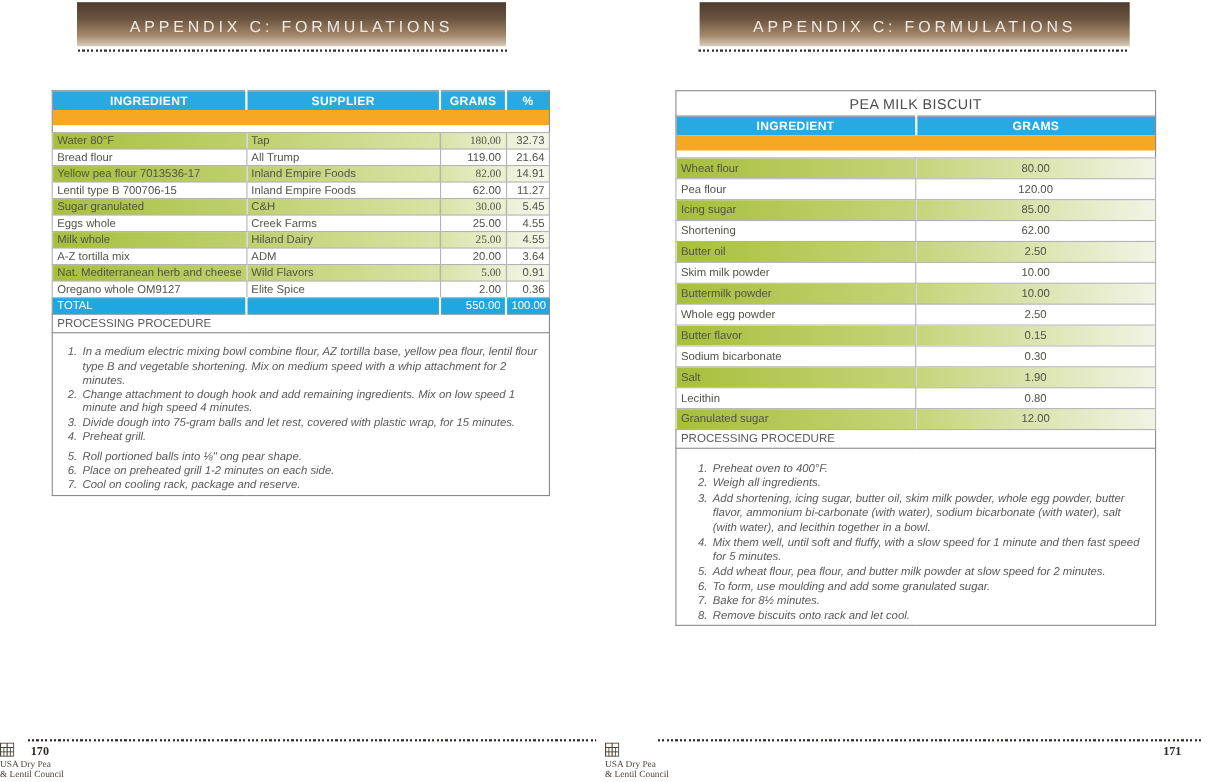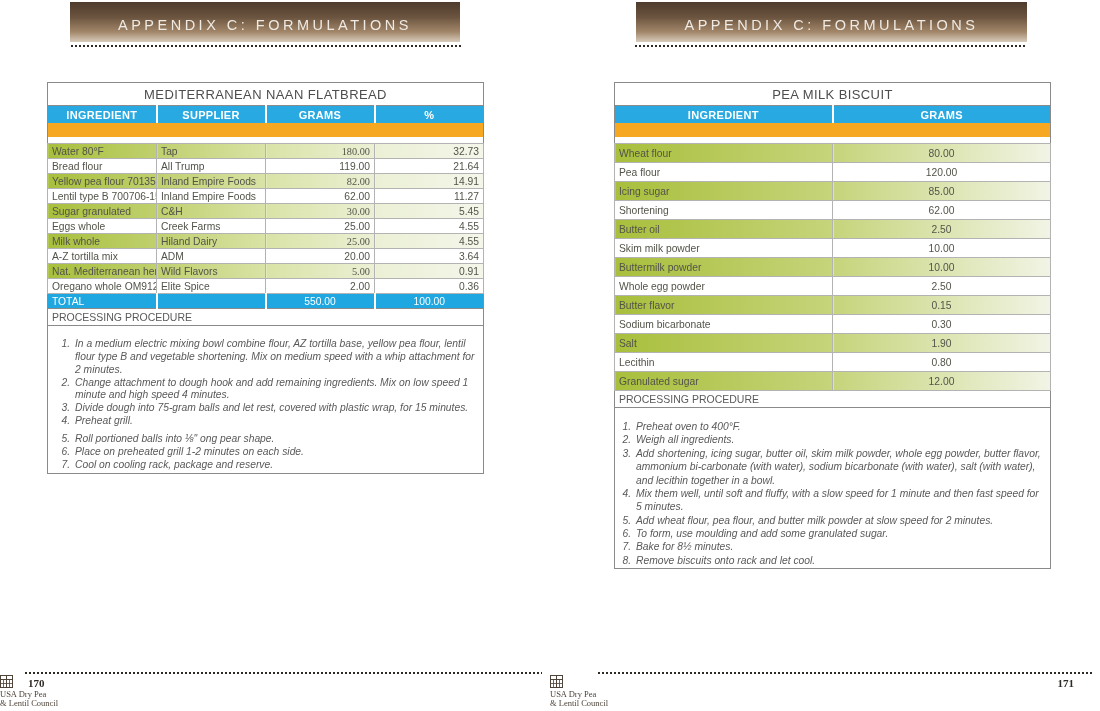--- a/index.html
+++ b/index.html
@@ -74,39 +74,39 @@
   #page-left tr.shaded td:nth-child(2){background:linear-gradient(to right,#bfd06e,#d9e3a6);}
   #page-left tr.shaded td:nth-child(3){background:linear-gradient(to right,#d9e3a6,#ebf0d5);font-family:Liberation Serif, serif;}
   #page-left tr.shaded td:nth-child(4){background:linear-gradient(to right,#ebf0d5,#f4f6ea);}
   #page-right tr.shaded td:nth-child(1){background:linear-gradient(to right,#a8bf3c,#c6d47b);}
   #page-right tr.shaded td:nth-child(2){background:linear-gradient(to right,#c6d47b,#f1f4e5);}
 
   tr.total-row td{
     background:#1ea7e1;color:#fff;
     font-size:10.3px;height:14px;padding:0 4px;border:0;
   }
-  tr.total-row td + td{border-left:2px solid #fff;text-align:center;}
+  tr.total-row td + td{border-left:2px solid #fff;}
 
   tr.proc-label td{
     border:1px solid #8a8a8a;height:16px;
     font-size:10.5px;color:#5a5a5a;padding:0 4px;background:#fff;
   }
   tr.proc-box td{
     border:1px solid #8a8a8a;vertical-align:top;background:#fff;font-style:italic;
   }
   #page-left tr.proc-box td{height:120px;}
   #page-right tr.proc-box td{height:127px;}
 
   ol.proc-list{
     margin:11px 6px 0 0;padding-left:24px;
     font-size:10.3px;color:#595959;line-height:1.25;
   }
   ol.proc-list li{padding-left:2px;}
   #left-proc-list li:nth-child(5){margin-top:5px;}
-  #right-proc-list{line-height:1.3;padding-left:18px;}
+  #right-proc-list{line-height:1.3;padding-left:30px;}
 
   
   .dotline.bottom{top:672px;}
   #page-left .dotline.bottom{left:25px;width:517px;}
   #page-right .dotline.bottom{left:48px;width:494px;}
   .page-number{
     position:absolute;top:677px;
     font-family:"Liberation Serif",serif;font-weight:bold;
     font-size:11px;color:#2e2a26;
   }
@@ -126,23 +126,20 @@
 <body>
 
 <div class="page" id="page-left">
   <div class="banner">
     <span>APPENDIX C: FORMULATIONS</span>
   </div>
   <div class="dotline top"></div>
 
   <table class="formulation">
     <tbody>
-      <tr class="title-row">
-        <td colspan="4">MEDITERRANEAN NAAN FLATBREAD</td>
-      </tr>
       <tr class="head-row">
         <th style="width:173px">INGREDIENT</th>
         <th style="width:172px">SUPPLIER</th>
         <th style="width:56px">GRAMS</th>
         <th style="width:36px">%</th>
       </tr>
       <tr class="orange-row">
           <td colspan="4"></td>
         </tr>
       <tr class="gap-row">

